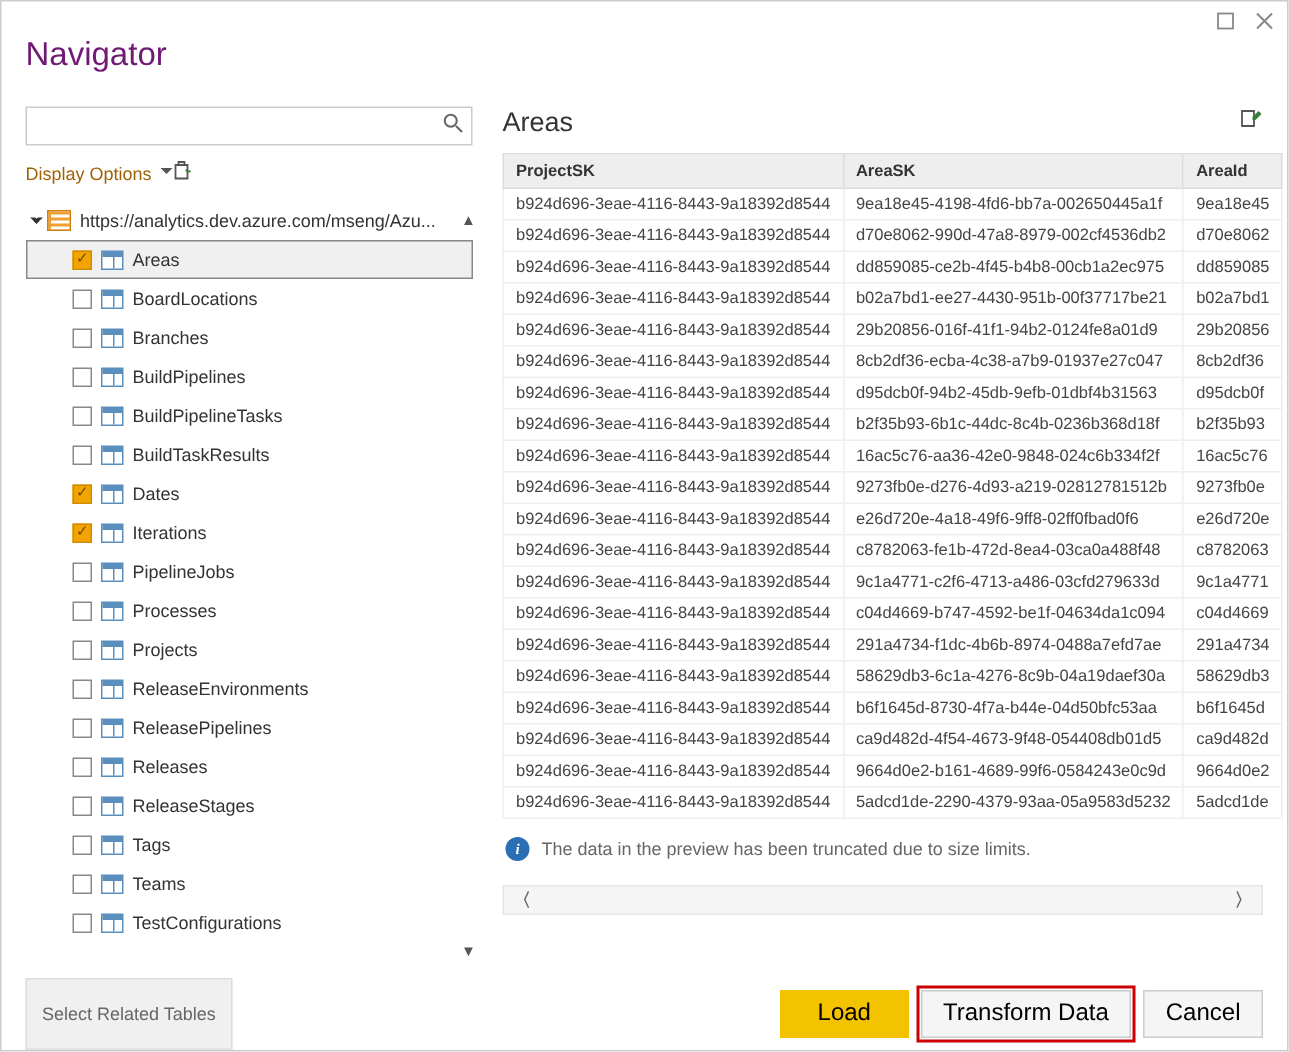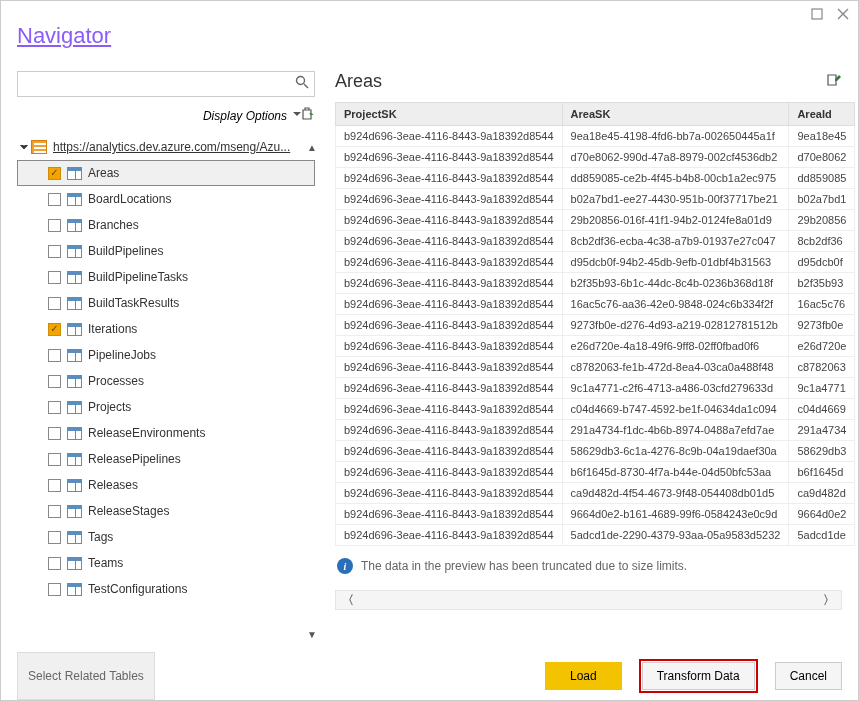--- a/index.html
+++ b/index.html
@@ -1,31 +1,31 @@
 <!DOCTYPE html>
 <html><head>
 <meta charset="utf-8">
 <style>
   * { box-sizing: border-box; margin: 0; padding: 0; }
   body { font-family: "Segoe UI", Tahoma, sans-serif; font-size: 12px; color: #333; background: #fff; width: 859px; height: 701px; position: relative; border: 1px solid #ccc; overflow: hidden; }
   .titlebar { position: absolute; top: 4px; right: 6px; display: flex; gap: 8px; }
   .titlebar span { width: 18px; height: 18px; display: flex; align-items: center; justify-content: center; color: #666; cursor: pointer; }
-  .header { font-size: 22px; padding: 22px 16px 10px 16px; color: #8b5cf6; font-weight: 400; text-decoration: underline; }
+  .header { font-size: 22px; padding: 22px 16px 10px 16px; color: #701a75; font-weight: 400; }
   .main { display: flex; position: absolute; top: 66px; left: 0; right: 0; bottom: 52px; }
   .left { width: 320px; padding: 4px 6px 0 16px; display: flex; flex-direction: column; }
   .searchbox { position: relative; }
   .searchbox input { width: 100%; height: 26px; border: 1px solid #ccc; padding: 0 26px 0 6px; font-size: 12px; }
   .searchbox .icon { position: absolute; right: 6px; top: 4px; color: #555; }
-  .display-opts { margin-top: 10px; display: flex; justify-content: flex-end; align-items: center; color: #000000; font-style: italic; }
+  .display-opts { margin-top: 10px; display: flex; justify-content: flex-start; align-items: center; color: #a16207; }
   .display-opts .lbl { cursor: pointer; }
   .display-opts .lbl::after { content: ""; display: inline-block; margin-left: 6px; border: 4px solid transparent; border-top-color: #555; vertical-align: middle; }
   .refresh-icon { color: #333; cursor: pointer; }
   .tree { margin-top: 10px; overflow-y: hidden; position: relative; flex: 1; }
   .tree-inner { overflow-y: auto; height: 100%; }
-  .tree-root { padding-left: 2px; display: flex; align-items: center; height: 26px; text-decoration: underline; }
+  .tree-root { padding-left: 2px; display: flex; align-items: center; height: 26px; }
   .tree-root .tw { display: inline-block; width: 10px; height: 10px; border: 4px solid transparent; border-right-color: #333; border-bottom-color: #333; transform: translateY(-2px) scale(0.6) rotate(45deg); margin-right: 2px; }
   .db-icon { width: 16px; height: 14px; background: linear-gradient(to bottom, #f0a030 50%, transparent 50%), linear-gradient(to right, #f0a030 50%, transparent 50%); background-size: 100% 4px, 4px 100%; background-repeat: repeat-y; border: 1px solid #d08010; margin-right: 6px; }
   .tree-item { padding-left: 30px; display: flex; align-items: center; height: 26px; border: 1px solid transparent; }
   .tree-item.sel { border: 1px solid #888; background: #f0f0f0; }
   .cb { width: 13px; height: 13px; border: 1px solid #888; margin-right: 6px; display: flex; align-items: center; justify-content: center; background: #fff; }
   .cb.checked { background: #f3a400; border-color: #d08c00; }
   .cb.checked::after { content: "✓"; font-size: 10px; color: #6b4a00; line-height: 1; }
   .tbl-icon { width: 15px; height: 13px; border: 1px solid #5a8fbd; background: linear-gradient(to bottom, #5a8fbd 30%, #fff 30%); margin-right: 6px; position: relative; }
   .tbl-icon::after { content: ""; position: absolute; top: 30%; bottom: 0; left: 50%; width: 1px; background: #5a8fbd; }
   .right { flex: 1; padding: 4px 16px 0 14px; display: flex; flex-direction: column; min-width: 0; }
@@ -34,21 +34,21 @@
   .edit-icon { color: #387c3a; cursor: pointer; font-size: 16px; }
   .grid { border-collapse: collapse; font-size: 11px; white-space: nowrap; }
   .grid th { background: #eee; border: 1px solid #ddd; padding: 5px 8px; text-align: left; font-weight: 600; }
   .grid td { border: 1px solid #eee; padding: 4px 8px; color: #444; }
   .notice { padding: 12px 2px; color: #666; display: flex; align-items: center; gap: 8px; }
   .notice .info { width: 16px; height: 16px; border-radius: 50%; background: #2a6fb5; color: #fff; display: flex; align-items: center; justify-content: center; font-style: italic; font-weight: bold; font-size: 10px; font-family: Georgia, serif; }
   .hscroll { height: 20px; background: #f5f5f5; border: 1px solid #e5e5e5; display: flex; align-items: center; justify-content: space-between; padding: 0 6px; margin-top: 4px; }
   .hscroll .arr { color: #666; cursor: pointer; font-weight: bold; }
   .footer { position: absolute; left: 0; right: 0; bottom: 0; height: 48px; display: flex; align-items: center; padding: 0 16px; }
   .footer .spacer { flex: 1; }
-  .btn { padding: 6px 14px; border: 1px solid #ccc; background: #f5f5f5; margin-left: 20px; font-size: 12px; cursor: pointer; }
+  .btn { padding: 6px 14px; border: 1px solid #ccc; background: #f5f5f5; margin-left: 8px; font-size: 16px; cursor: pointer; }
   .btn.primary { background: #f3c300; border-color: #f3c300; color: #000; padding-left: 24px; padding-right: 24px; }
   .btn.highlight { outline: 2px solid #c00; outline-offset: 1px; }
   .select-related { padding: 16px 10px; border: 1px solid #ddd; background: #f0f0f0; color: #666; font-size: 12px; }
   .scroll-arrows { position: absolute; right: -4px; top: 8px; bottom: 8px; width: 14px; display: flex; flex-direction: column; justify-content: space-between; color: #555; }
   .scroll-arrows span { cursor: pointer; text-align: center; font-size: 10px; }
 </style>
 </head>
 <body>
 
 <div class="titlebar">
@@ -116,20 +116,25 @@
               <span>BuildPipelineTasks</span>
             </div>
             <div class="tree-item">
               <span class="cb"></span>
               <span class="tbl-icon"></span>
               <span>BuildTaskResults</span>
             </div>
             <div class="tree-item">
               <span class="cb checked"></span>
               <span class="tbl-icon"></span>
+              <span>Dates</span>
+            </div>
+            <div class="tree-item">
+              <span class="cb checked"></span>
+              <span class="tbl-icon"></span>
               <span>Iterations</span>
             </div>
             <div class="tree-item">
               <span class="cb"></span>
               <span class="tbl-icon"></span>
               <span>PipelineJobs</span>
             </div>
             <div class="tree-item">
               <span class="cb"></span>
               <span class="tbl-icon"></span>

